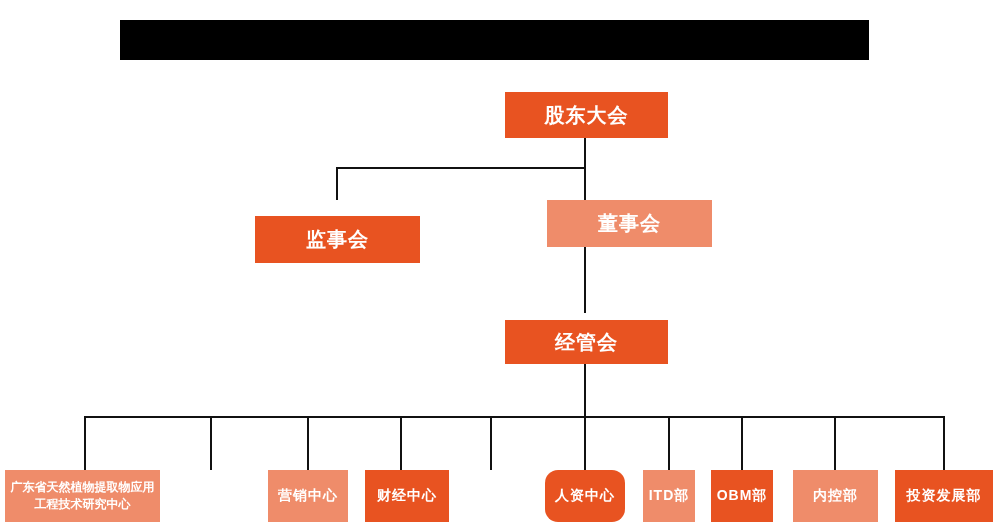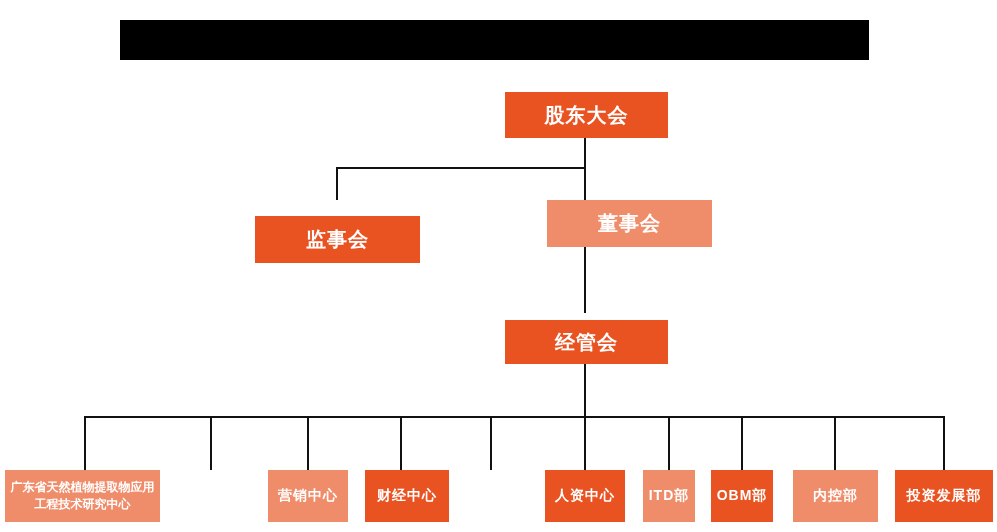--- a/index.html
+++ b/index.html
@@ -57,19 +57,19 @@
   <div class="node dark lvl" style="left:505px;top:92px;width:163px;height:46px;">股东大会</div>
 
   <div class="node dark lvl" style="left:255px;top:200px;width:165px;height:47px;margin-top:16px;">监事会</div>
   <div class="node light lvl" style="left:503px;top:200px;width:165px;height:47px;margin-left:44px;">董事会</div>
 
   <div class="node dark lvl" style="left:505px;top:320px;width:163px;height:44px;">经管会</div>
 
   <div class="node light dept small" style="left:5px;width:155px;">广东省天然植物提取物应用工程技术研究中心</div>
   <div class="node light dept" style="left:268px;width:80px;">营销中心</div>
   <div class="node dark dept" style="left:365px;width:84px;">财经中心</div>
-  <div class="node dark dept" style="left:545px;width:80px;">人资中心</div>
+  <div class="node dark dept" style="left:545px;width:80px;border-radius:13px;">人资中心</div>
   <div class="node light dept" style="left:643px;width:52px;">ITD部</div>
   <div class="node dark dept" style="left:711px;width:62px;">OBM部</div>
   <div class="node light dept" style="left:793px;width:85px;">内控部</div>
   <div class="node dark dept" style="left:895px;width:98px;">投资发展部</div>
 
 </div>
 
 </body></html>

